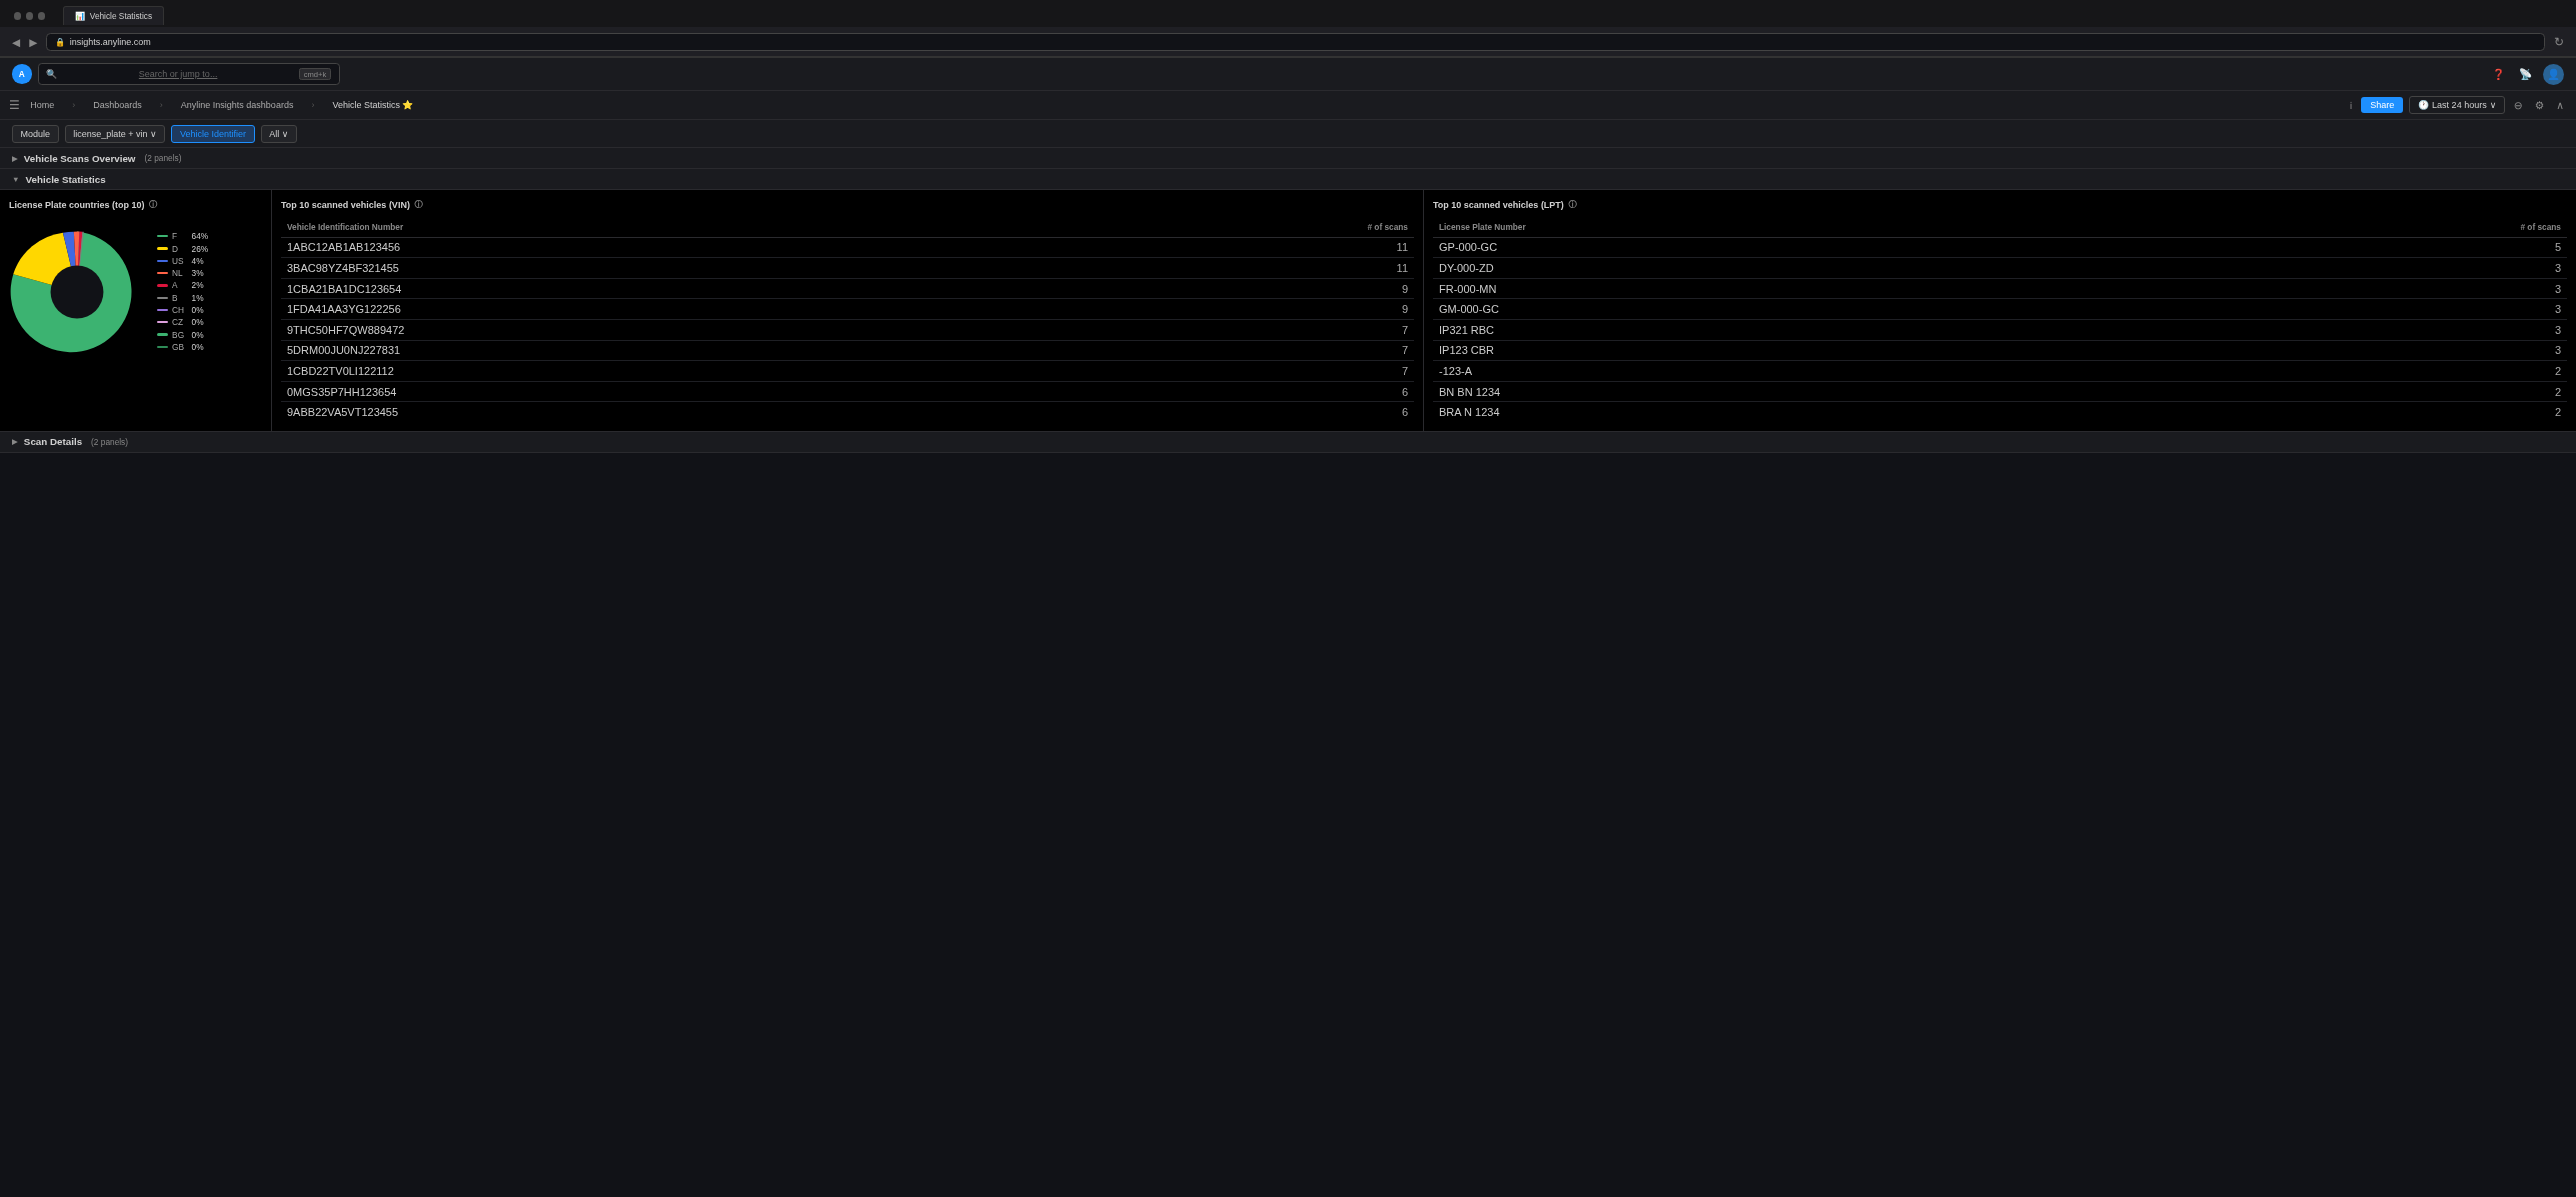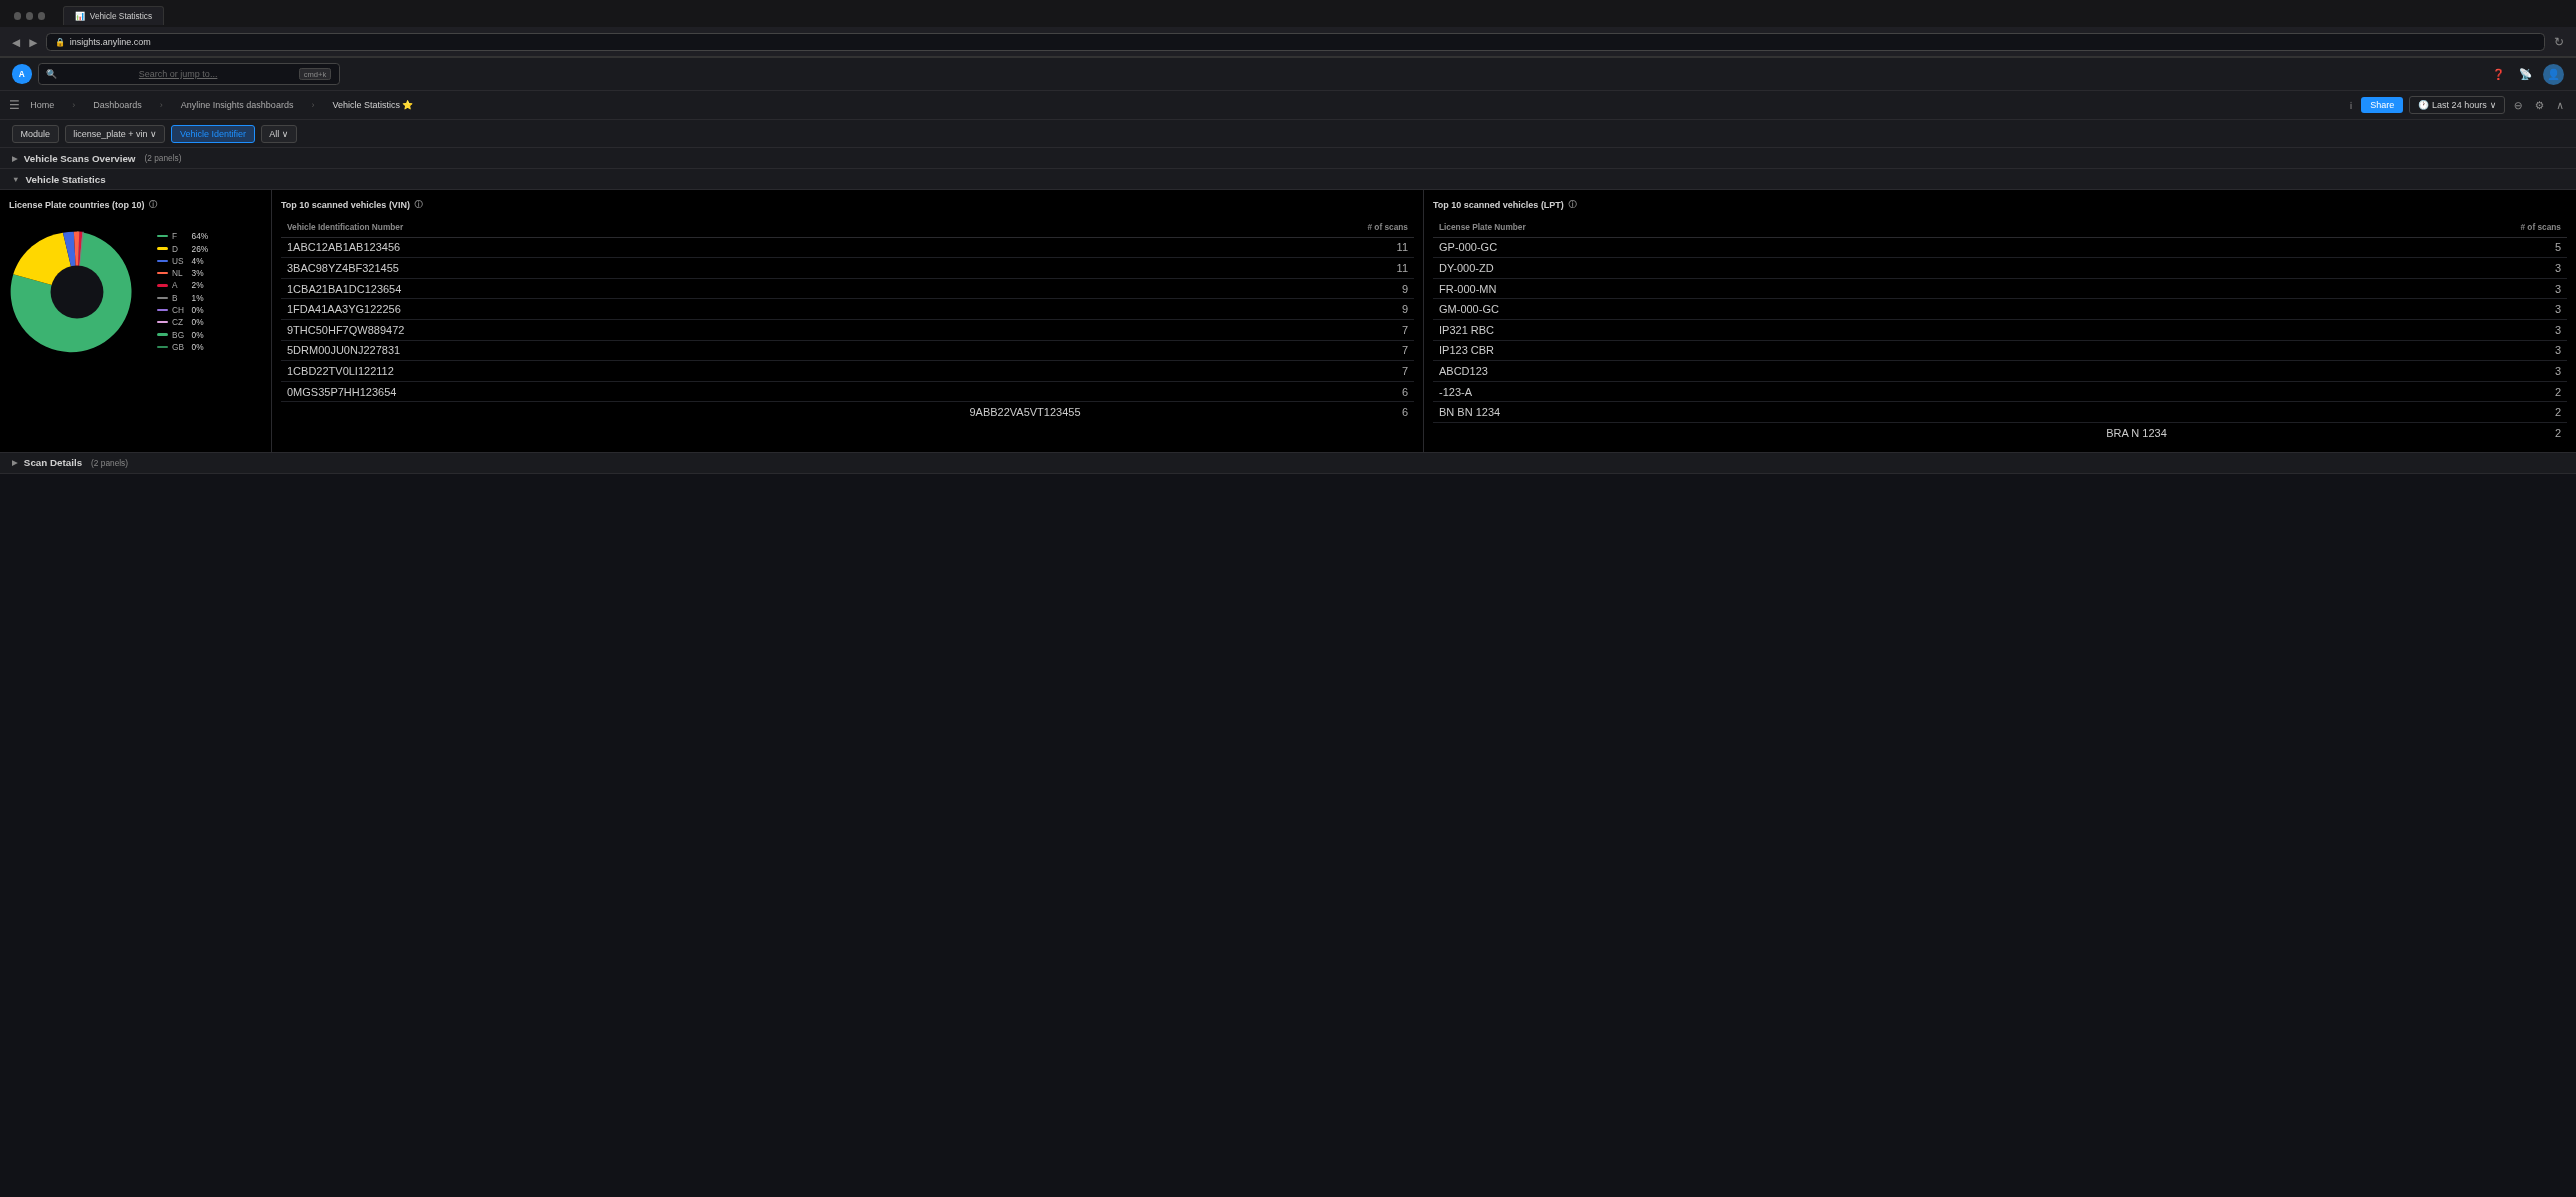--- a/index.html
+++ b/index.html
@@ -257,21 +257,21 @@
       margin-left: 7px;
     }
     .data-table th.right { text-align: right; }
     .data-table td {
       padding: 3.8px 6px;
       font-size: 11px;
       color: #ccc;
       border-bottom: 0.8px solid #1e1f24;
     }
     .data-table td.right { text-align: right; color: #aaa; }
-    .data-table tr:last-child td { border-bottom: none; text-align: right; }
+    .data-table tr:last-child td { border-bottom: none; }
 
     
     .bottom-area {
       min-height: 227px;
       background: #111217;
     }
   </style>
 </head>
 <body>
 
@@ -534,24 +534,20 @@
             </tr>
             <tr>
               <td>IP321 RBC</td>
               <td class="right">3</td>
             </tr>
             <tr>
               <td>IP123 CBR</td>
               <td class="right">3</td>
             </tr>
             <tr>
-              <td>ABCD123</td>
-              <td class="right">3</td>
-            </tr>
-            <tr>
               <td>-123-A</td>
               <td class="right">2</td>
             </tr>
             <tr>
               <td>BN BN  1234</td>
               <td class="right">2</td>
             </tr>
             <tr>
               <td>BRA N 1234</td>
               <td class="right">2</td>

